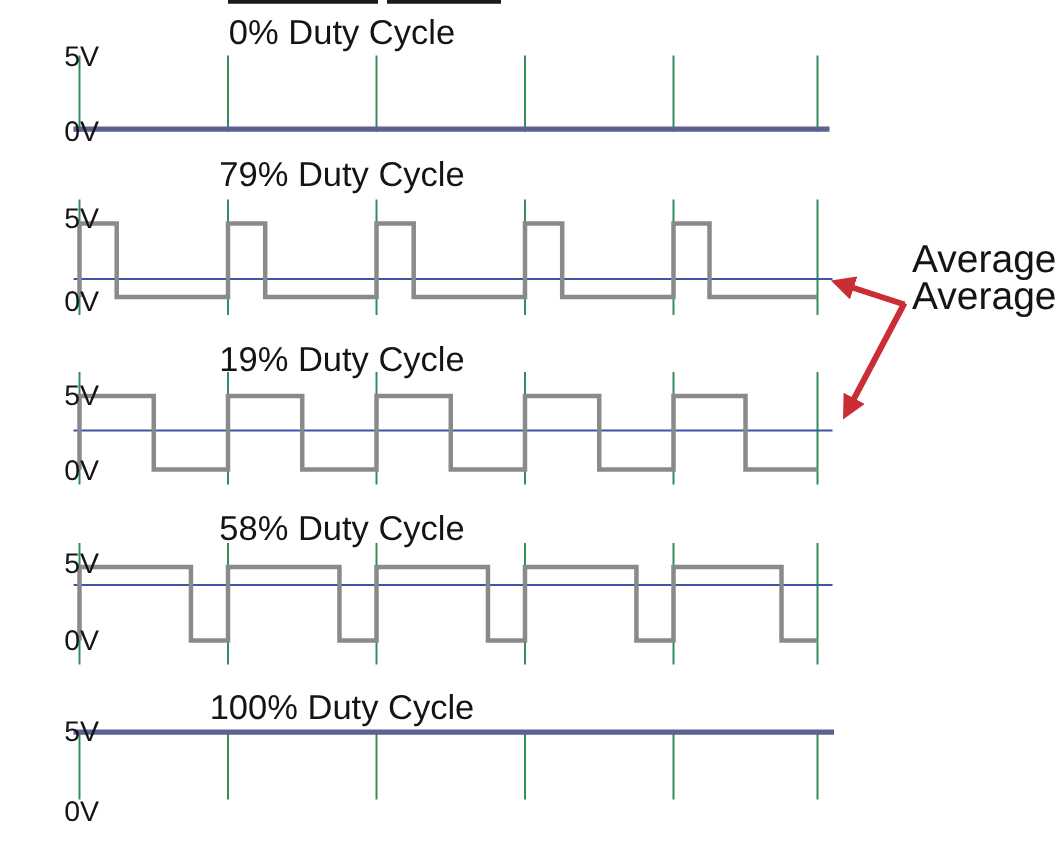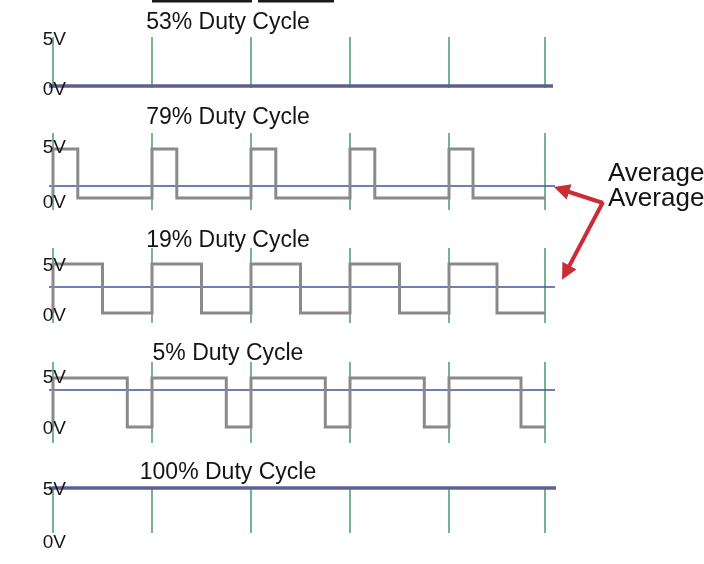--- a/index.html
+++ b/index.html
@@ -80,24 +80,24 @@
       <line x1="350" y1="488" x2="350" y2="533" stroke="#2e8b57" stroke-width="1.3"></line>
       <line x1="449" y1="488" x2="449" y2="533" stroke="#2e8b57" stroke-width="1.3"></line>
       <line x1="545" y1="488" x2="545" y2="533" stroke="#2e8b57" stroke-width="1.3"></line>
       <line x1="49" y1="488" x2="556" y2="488" stroke="#5c6191" stroke-width="3.5"></line>
       <line x1="603" y1="203" x2="560" y2="189" stroke="#cb2d35" stroke-width="4" marker-end="url(#ah)"></line>
       <line x1="603" y1="202" x2="565" y2="274" stroke="#cb2d35" stroke-width="4" marker-end="url(#ah)"></line>
       <rect x="152" y="0" width="100" height="2.5" fill="#1a1a1a"></rect>
       <rect x="258" y="0" width="76" height="2.5" fill="#1a1a1a"></rect>
     </svg>
 
-  <div class="panel-title" style="top:9px">53% Duty Cycle</div>
+  <div class="panel-title" style="top:9px">0% Duty Cycle</div>
   <div class="panel-title" style="top:104px">79% Duty Cycle</div>
   <div class="panel-title" style="top:227px">19% Duty Cycle</div>
-  <div class="panel-title" style="top:340px">5% Duty Cycle</div>
+  <div class="panel-title" style="top:340px">58% Duty Cycle</div>
   <div class="panel-title" style="top:459px">100% Duty Cycle</div>
 
   <div class="vlab" style="top:39px">5V</div>
   <div class="vlab" style="top:89px">0V</div>
 
   <div class="vlab" style="top:147px">5V</div>
   <div class="vlab" style="top:202px">0V</div>
 
   <div class="vlab" style="top:265px">5V</div>
   <div class="vlab" style="top:315px">0V</div>

